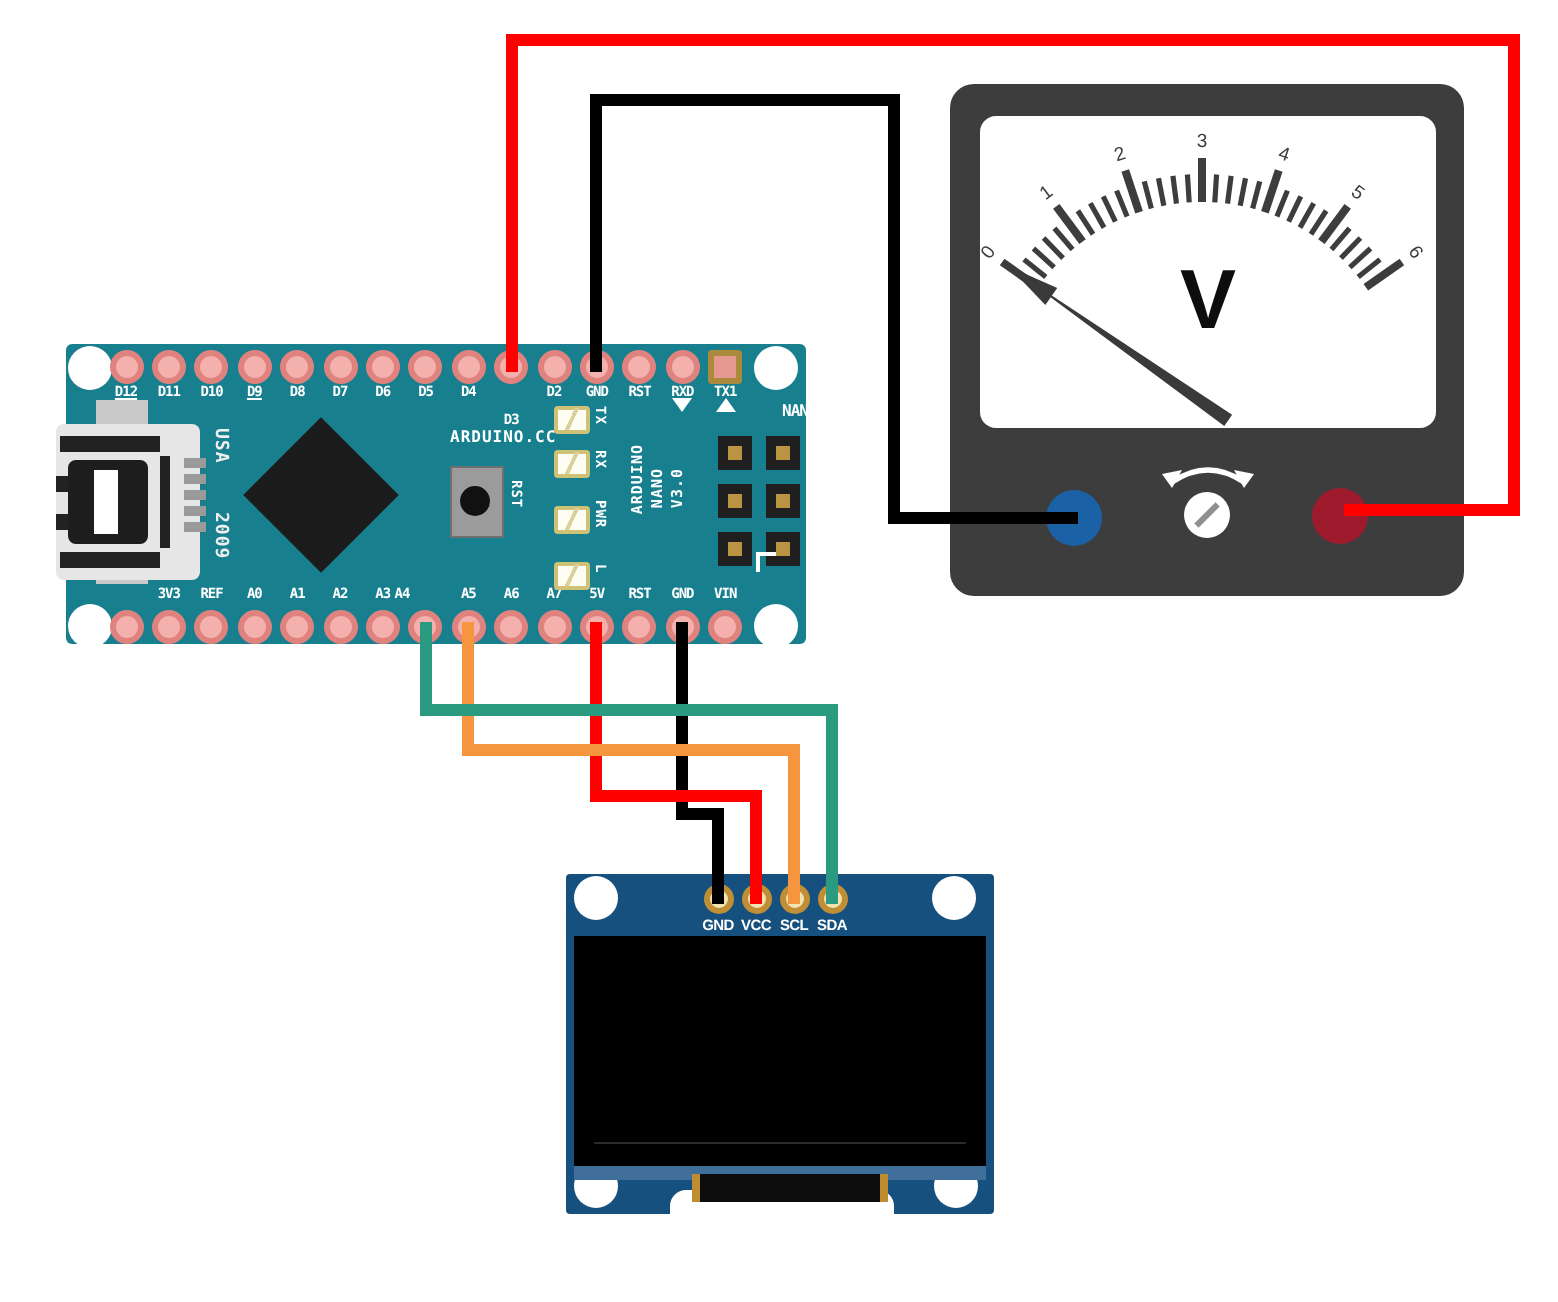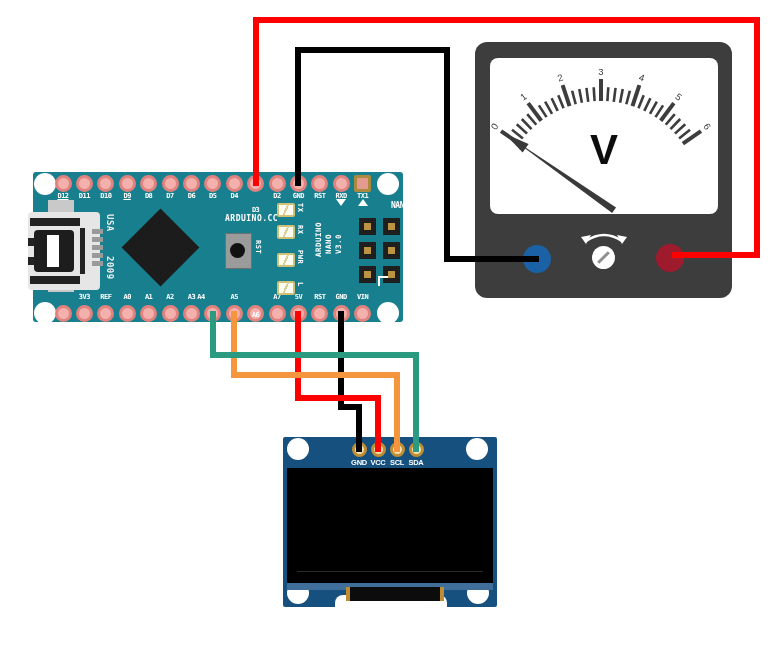--- a/index.html
+++ b/index.html
@@ -121,21 +121,21 @@
         <div class="plabel" style="left: 115.6px; top: 121px;">A1</div>
         <div class="pin" style="left: 128.5px; top: 132.5px;"></div>
         <div class="plabel" style="left: 137px; top: 121px;">A2</div>
         <div class="pin" style="left: 149.9px; top: 132.5px;"></div>
         <div class="plabel" style="left: 158.4px; top: 121px;">A3</div>
         <div class="pin" style="left: 171.3px; top: 132.5px;"></div>
         <div class="plabel" style="left: 168px; top: 121px;">A4</div>
         <div class="pin" style="left: 192.7px; top: 132.5px;"></div>
         <div class="plabel" style="left: 201.2px; top: 121px; text-align: center;">A5</div>
         <div class="pin" style="left: 214.1px; top: 132.5px;"></div>
-        <div class="plabel" style="left: 222.6px; top: 121px; margin-top: 18px;">A6</div>
+        <div class="plabel" style="left: 222.6px; top: 121px;">A6</div>
         <div class="pin" style="left: 235.5px; top: 132.5px;"></div>
         <div class="plabel" style="left: 244px; top: 121px;">A7</div>
         <div class="pin" style="left: 256.9px; top: 132.5px;"></div>
         <div class="plabel" style="left: 265.4px; top: 121px;">5V</div>
         <div class="pin" style="left: 278.3px; top: 132.5px;"></div>
         <div class="plabel" style="left: 286.8px; top: 121px;">RST</div>
         <div class="pin" style="left: 299.7px; top: 132.5px;"></div>
         <div class="plabel" style="left: 308.2px; top: 121px;">GND</div>
         <div class="pin" style="left: 321.1px; top: 132.5px;"></div>
         <div class="plabel" style="left: 329.6px; top: 121px;">VIN</div>

